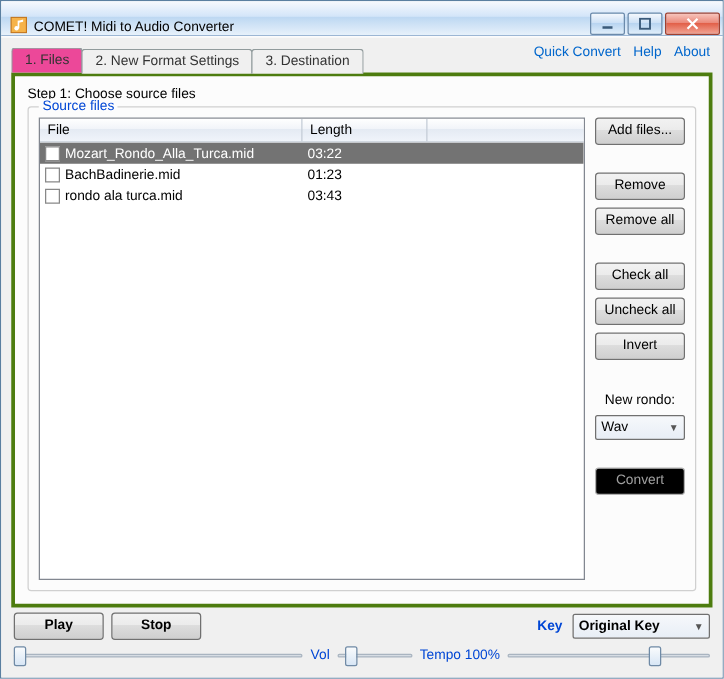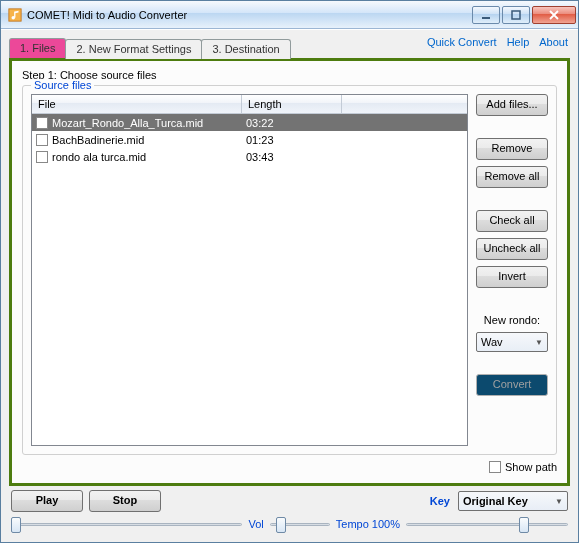--- a/index.html
+++ b/index.html
@@ -1,18 +1,18 @@
 <!DOCTYPE html>
 <html><head>
 <meta charset="utf-8">
 <style>
 * { box-sizing: border-box; font-family: "Segoe UI", Tahoma, sans-serif; font-size: 11px; }
 body { margin: 0; background: #d6e4f2; }
 .window { width: 579px; height: 543px; background: #fff; border: 1px solid #5a7fa0; display: flex; flex-direction: column; box-shadow: 0 0 3px rgba(0,0,0,0.3); }
-.titlebar { height: 28px; background: linear-gradient(#f6f9fd,#d3e5f9 45%,#bcd7f2 46%,#e7f1fb); display: flex; align-items: center; padding: 0 2px 0 6px; border-bottom: 1px solid #9cb6d4; }
+.titlebar { height: 28px; background: linear-gradient(#f6f9fd,#d3e5f9 45%,#bcd7f2 46%,#e7f1fb); display: flex; align-items: flex-end; padding: 0 2px 0 6px; border-bottom: 1px solid #9cb6d4; }
 .titlebar .icon { width: 16px; height: 16px; margin-right: 4px; display:inline-flex;align-items:center;justify-content:center; }
 .titlebar .icon svg{width:14px;height:14px;}
 .titlebar .title { flex: 1; color: #000; }
 .winbtns { display: flex; gap: 0; }
 .winbtn { width: 28px; height: 18px; margin-left: 2px; border: 1px solid #6b8aab; border-radius: 2px; background: linear-gradient(#f4f8fd,#cde1f6 45%,#b6d3f0 46%,#e0eefa); display:flex;align-items:center;justify-content:center; }
 .winbtn.close { width: 44px; background: linear-gradient(#f7c5bd,#eb8a7b 45%,#e15d46 46%,#f1a494); border-color:#a04030;}
 .winbtn svg{width:12px;height:10px;}
 .content { flex: 1; background: #f0f0f0; display: flex; flex-direction: column; padding: 4px 8px 6px 8px; border-top:1px solid #fff;}
 .toplinks { display:flex; justify-content:flex-end; gap:10px; padding: 2px 2px 0 0; height:18px; }
 .toplinks span { color:#0066cc; cursor:pointer; }
@@ -29,21 +29,21 @@
 .col-file{ width:210px;}
 .col-len{ width:100px;}
 .filelist-body{ flex:1; overflow:auto;}
 .row{ display:flex; align-items:center; height:17px;}
 .row.sel{ background:#737373; color:#fff;}
 .row .cb{ width:12px; height:12px; border:1px solid #888; background:#fff; margin:0 4px; flex-shrink:0;}
 .row .fname{ width:188px; padding-left:0px; white-space:nowrap; overflow:hidden;}
 .row .flen{ width:100px; padding-left:6px;}
 .sidebar{ width:72px; display:flex; flex-direction:column; gap:6px; align-items:stretch;}
 .btn{ height:22px; border:1px solid #707070; border-radius:3px; background:linear-gradient(#f2f2f2,#ebebeb 45%,#dddddd 46%,#cfcfcf); text-align:center; padding-top:3px; color:#000; cursor:pointer;}
-.btn.disabled{ color:#a0a0a0; border-color:#b0b0b0; background:#0c4a6e;}
+.btn.disabled{ color:#a0a0a0; border-color:#b0b0b0; background:#000000;}
 .sidebar .gap{ height:10px;}
 .nflabel{ text-align:center; margin-top:4px;}
 .select{ height:20px; border:1px solid #707070; border-radius:2px; background:linear-gradient(#f6f8fb,#e8eef6); display:flex; align-items:center; padding:0 4px; justify-content:space-between;}
 .select .arrow{ font-size:8px; color:#555;}
 .showpath{ display:flex; align-items:center; justify-content:flex-end; gap:4px; margin-top:6px;}
 .showpath .cb{ width:12px; height:12px; border:1px solid #888; background:#fff;}
 .bottombar{ display:flex; align-items:center; padding:4px 2px 0 2px; gap:6px;font-weight:bold;}
 .bottombar .btn{ width:72px;}
 .bottombar .spacer{ flex:1;}
 .keylabel{ color:#0046d5; margin-right:2px;}
@@ -146,24 +146,20 @@
           <div class="nflabel">New rondo:</div>
           <div class="select">
             <span>Wav</span>
             <span class="arrow">▼</span>
           </div>
           <div class="gap"></div>
           <div class="btn disabled">Convert</div>
         </div>
       </div>
 
-      <div class="showpath">
-        <div class="cb"></div>
-        <span>Show path</span>
-      </div>
     </div>
 
     <div class="bottombar">
       <div class="btn">Play</div>
       <div class="btn">Stop</div>
       <div class="spacer"></div>
       <span class="keylabel">Key</span>
       <div class="select keysel">
         <span>Original Key</span>
         <span class="arrow">▼</span>

